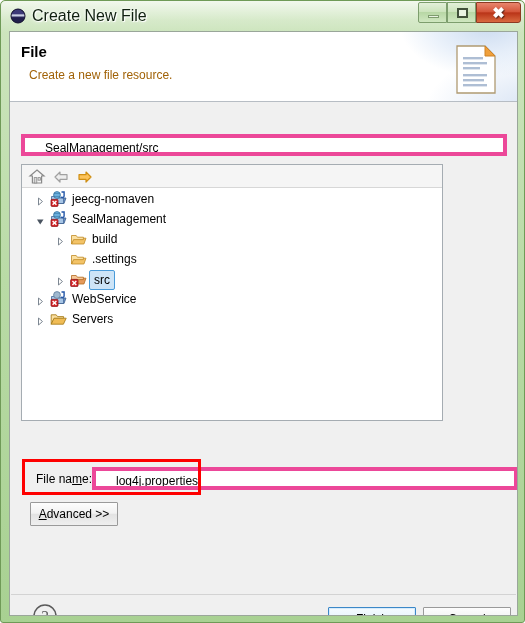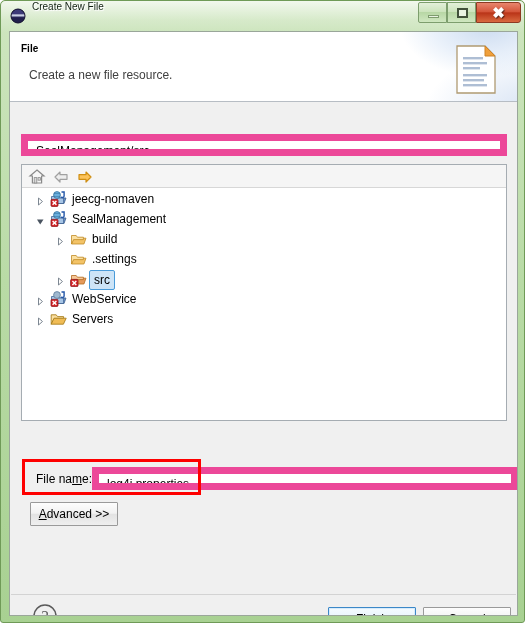--- a/index.html
+++ b/index.html
@@ -34,22 +34,22 @@
   
   .titlebar {
     position: absolute; left: 0; top: 0;
     width: 525px; height: 30px;
   }
   .title-icon {
     position: absolute; left: 9px; top: 7px;
     width: 16px; height: 16px;
   }
   .title-text {
-    position: absolute; left: 31px; top: 0;
-    font-size: 10px;
+    position: absolute; left: 31px; top: 6px;
+    font-size: 16px;
     color: #102010;
     text-shadow: 0 0 3px #fff, 0 0 5px #fff, 1px 1px 0 rgba(255,255,255,.9);
     white-space: nowrap;
   }
   .wctl {
     position: absolute; top: 1px;
     height: 21px;
     border: 1px solid #7d9e6d;
     box-sizing: border-box;
   }
@@ -114,27 +114,27 @@
   }
   .banner-wave {
     position: absolute; right: 0; top: 0;
     width: 180px; height: 69px;
     background:
       radial-gradient(120px 70px at 150px -5px, rgba(196,214,238,.85) 0%, rgba(214,228,246,.5) 45%, rgba(255,255,255,0) 72%),
       radial-gradient(160px 90px at 200px 80px, rgba(208,222,242,.9) 0%, rgba(255,255,255,0) 70%);
   }
   .banner-title {
     position: absolute; left: 11px; top: 11px;
-    font-size: 10px; font-weight: bold;
+    font-size: 15px; font-weight: bold;
     color: #000;
   }
   .banner-sub {
     position: absolute; left: 19px; top: 36px;
     font-size: 12px;
-    color: #404040;
+    color: #a16207;
   }
   .banner-icon {
     position: absolute; left: 444px; top: 13px;
     width: 44px; height: 50px;
   }
 
   
   .lbl {
     position: absolute;
     font-size: 12px;
@@ -142,39 +142,39 @@
     white-space: nowrap;
   }
   .mn { text-decoration: underline; }
 
   .label-parent { left: 11px; top: 82px; }
 
   .txt {
     position: absolute;
     box-sizing: border-box;
     background: #fff;
-    border: 7px solid #ec4899;
+    border: 4px solid #ec4899;
     font-family: "Liberation Sans", sans-serif;
     font-size: 12px;
     color: #000;
-    padding: 0 8px;
+    padding: 0 20px;
     line-height: 20px;
     white-space: nowrap;
     overflow: hidden;
   }
   .txt-parent {
     left: 11px; top: 102px;
     width: 486px; height: 22px;
   }
 
   
   .tree-panel {
     position: absolute;
     left: 11px; top: 132px;
-    width: 486px; height: 257px;
+    width: 422px; height: 257px;
     background: #fff;
     border: 1px solid #a5acb2;
     box-sizing: border-box;
     overflow: hidden;
   }
   .tree-toolbar {
     position: absolute; left: 0; top: 0;
     width: 484px; height: 23px;
     background: #f5f5f5;
     border-bottom: 1px solid #d7d7d7;

